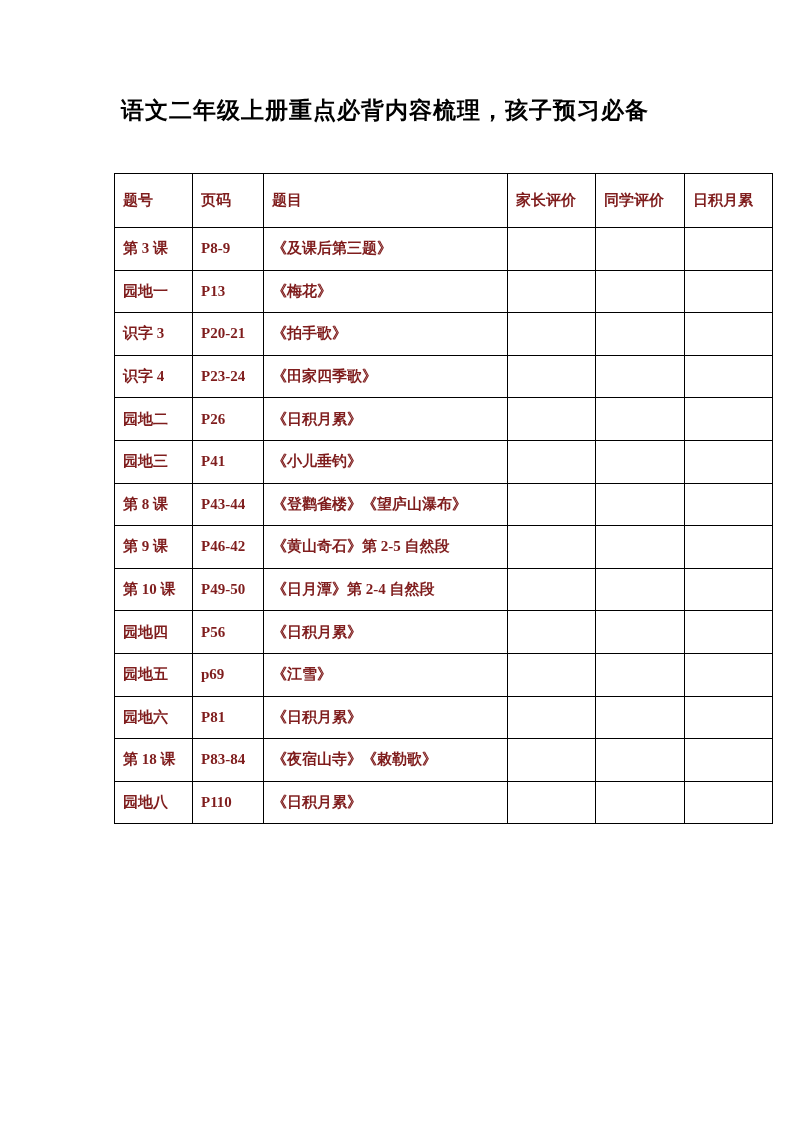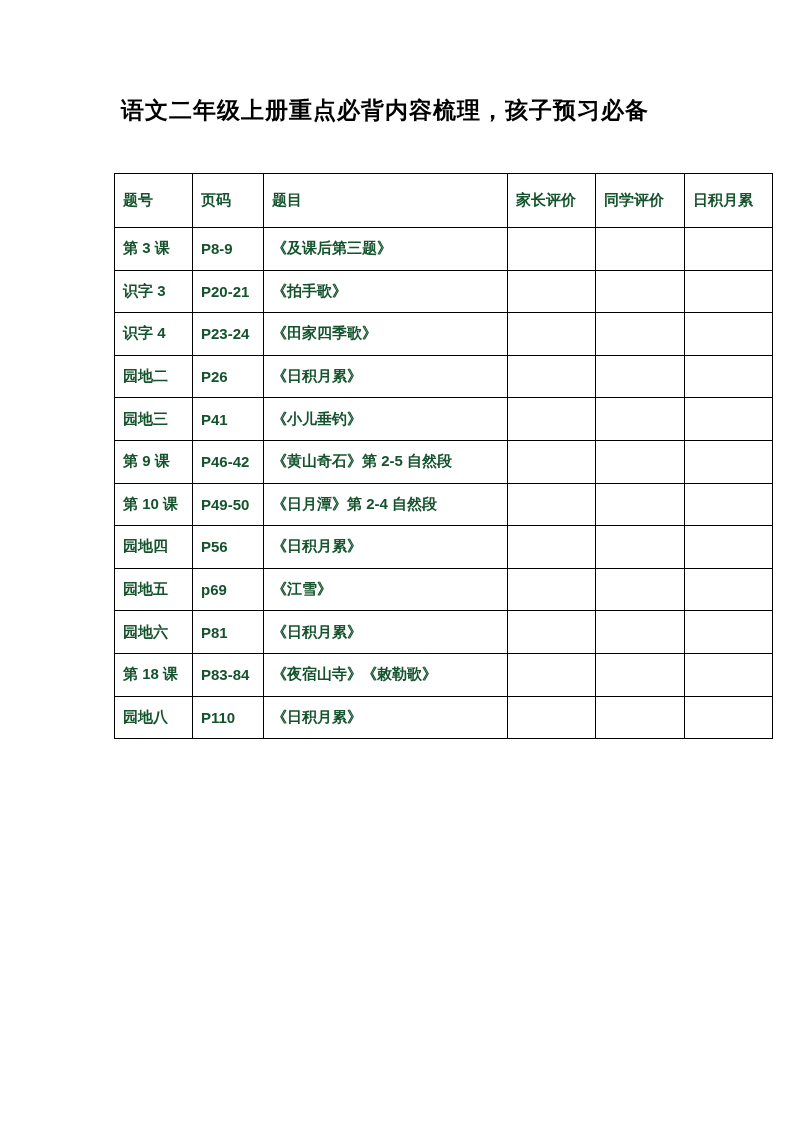--- a/index.html
+++ b/index.html
@@ -6,21 +6,21 @@
     margin: 0;
     padding: 0;
     background: #ffffff;
   }
   .page {
     position: relative;
     width: 793px;
     height: 831px;
     background: #ffffff;
     color: #000000;
-    font-family: Liberation Sans, sans-serif;
+    font-family: Liberation Serif, serif;
     overflow: hidden;
   }
   .doc-title {
     position: absolute;
     left: 121px;
     top: 97px;
     margin: 0;
     font-size: 23px;
     line-height: 1.2;
     font-weight: bold;
@@ -29,21 +29,21 @@
   }
   table.study-table {
     position: absolute;
     left: 114px;
     top: 173px;
     width: 658px;
     border-collapse: collapse;
     table-layout: fixed;
     font-size: 15px;
     font-weight: 600;
-    color: #14532d;
+    color: #7f1d1d;
   }
   .study-table col.c-question  { width: 78px; }
   .study-table col.c-page      { width: 71px; }
   .study-table col.c-topic     { width: 244px; }
   .study-table col.c-parent    { width: 88px; }
   .study-table col.c-classmate { width: 89px; }
   .study-table col.c-teacher   { width: 88px; }
   .study-table th,
   .study-table td {
     border: 1px solid #000000;
@@ -85,20 +85,28 @@
     <tbody>
         <tr>
     <td>第 3 课</td>
     <td>P8-9</td>
     <td>《及课后第三题》</td>
     <td></td>
     <td></td>
     <td></td>
   </tr>
         <tr>
+    <td>园地一</td>
+    <td>P13</td>
+    <td>《梅花》</td>
+    <td></td>
+    <td></td>
+    <td></td>
+  </tr>
+        <tr>
     <td>识字 3</td>
     <td>P20-21</td>
     <td>《拍手歌》</td>
     <td></td>
     <td></td>
     <td></td>
   </tr>
         <tr>
     <td>识字 4</td>
     <td>P23-24</td>
@@ -112,20 +120,28 @@
     <td>P26</td>
     <td>《日积月累》</td>
     <td></td>
     <td></td>
     <td></td>
   </tr>
         <tr>
     <td>园地三</td>
     <td>P41</td>
     <td>《小儿垂钓》</td>
+    <td></td>
+    <td></td>
+    <td></td>
+  </tr>
+        <tr>
+    <td>第 8 课</td>
+    <td>P43-44</td>
+    <td>《登鹳雀楼》《望庐山瀑布》</td>
     <td></td>
     <td></td>
     <td></td>
   </tr>
         <tr>
     <td>第 9 课</td>
     <td>P46-42</td>
     <td>《黄山奇石》第 2-5 自然段</td>
     <td></td>
     <td></td>

